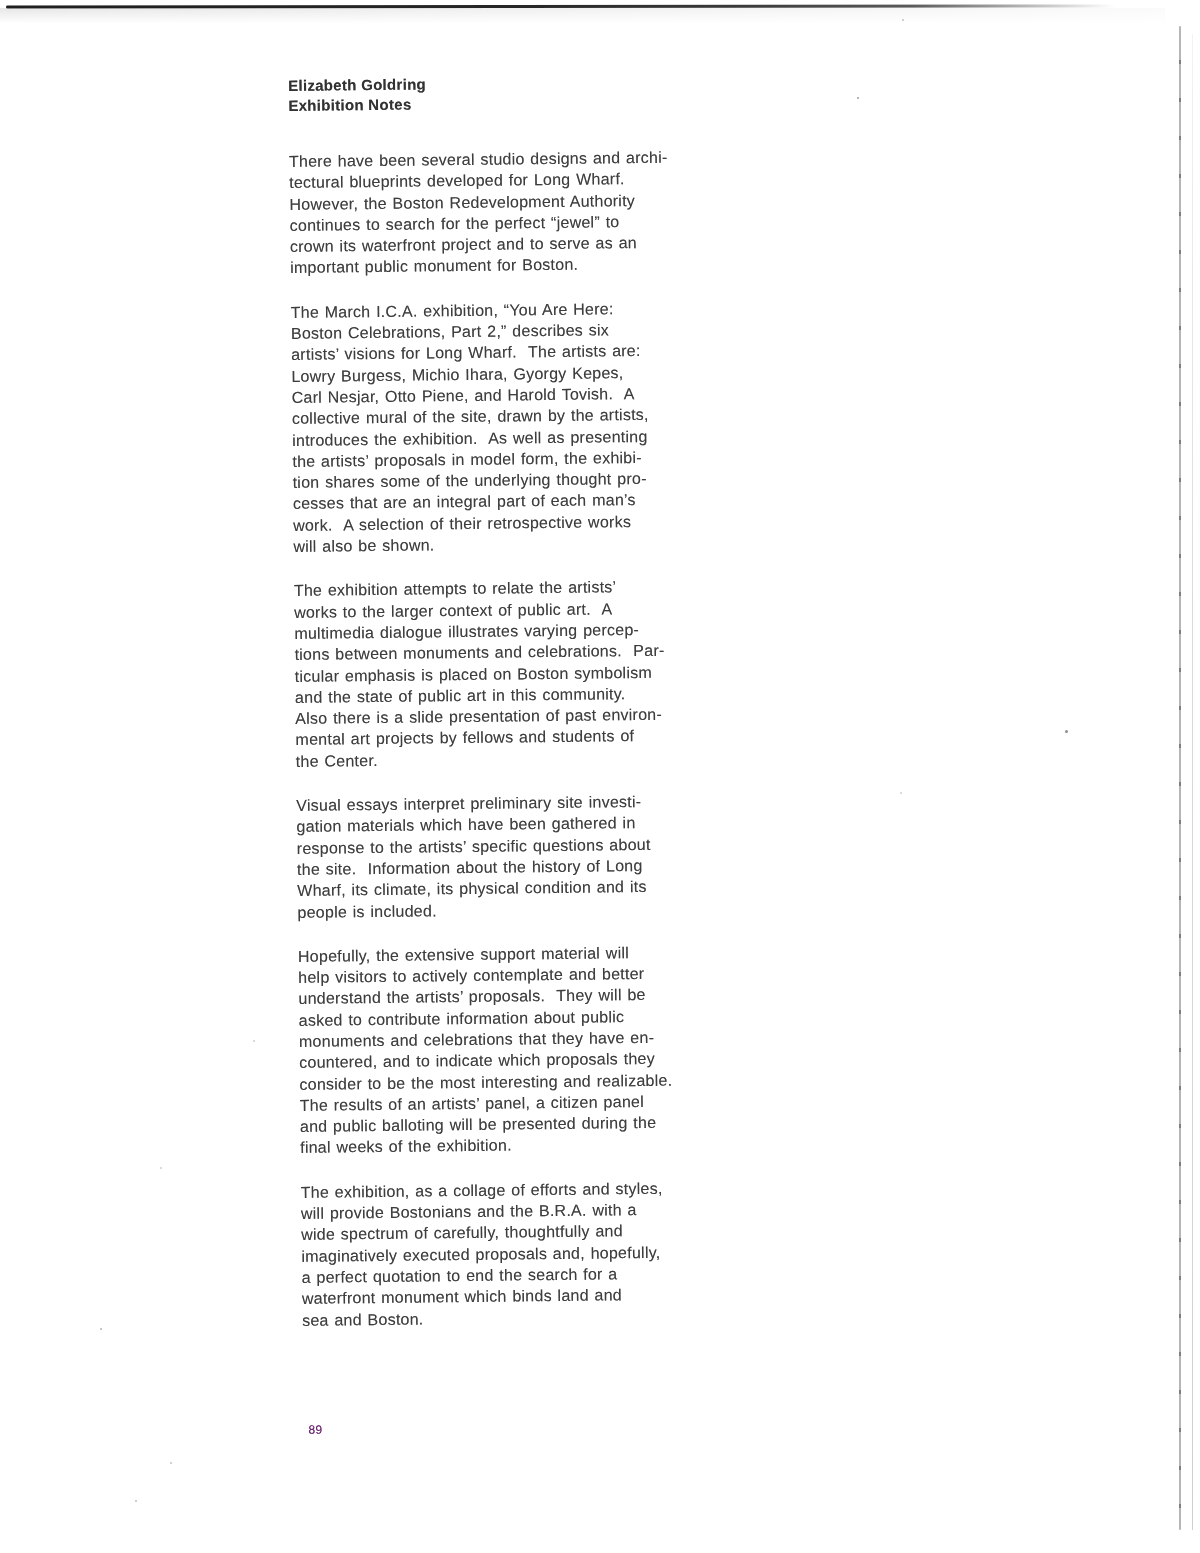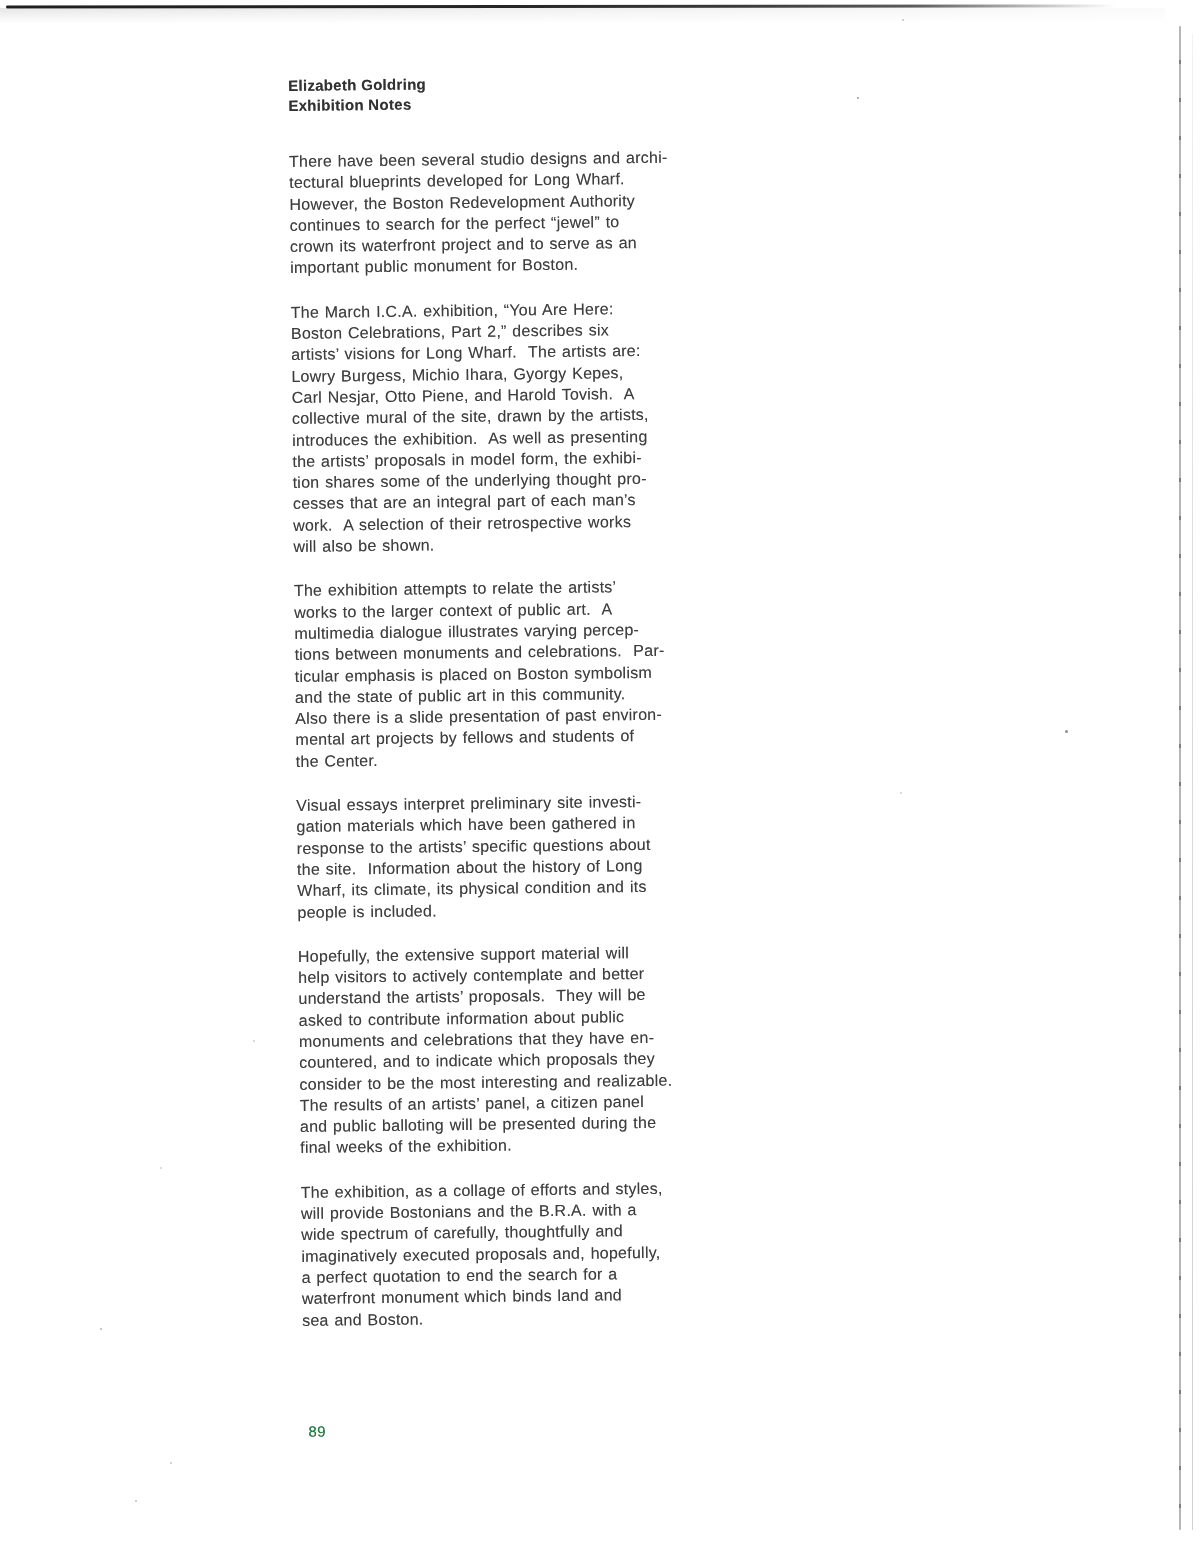--- a/index.html
+++ b/index.html
@@ -97,23 +97,23 @@
     letter-spacing: 0.25px;
     word-spacing: 1px;
     white-space: pre-wrap;
     color: #3e3e3e;
     text-shadow: 0 0 0.4px rgba(62,62,62,0.5);
   }
   .page-number {
     position: absolute;
     left: 6px;
     top: 1347px;
-    font-size: 15px;
+    font-size: 12px;
     letter-spacing: 0.5px;
-    color: #15803d;
+    color: #701a75;
     text-shadow: 0 0 0.4px rgba(62,62,62,0.5);
   }
 </style>
 </head>
 <body>
 
 <div class="page">
 
   <div class="top-line"></div>
   <div class="top-band"></div>

